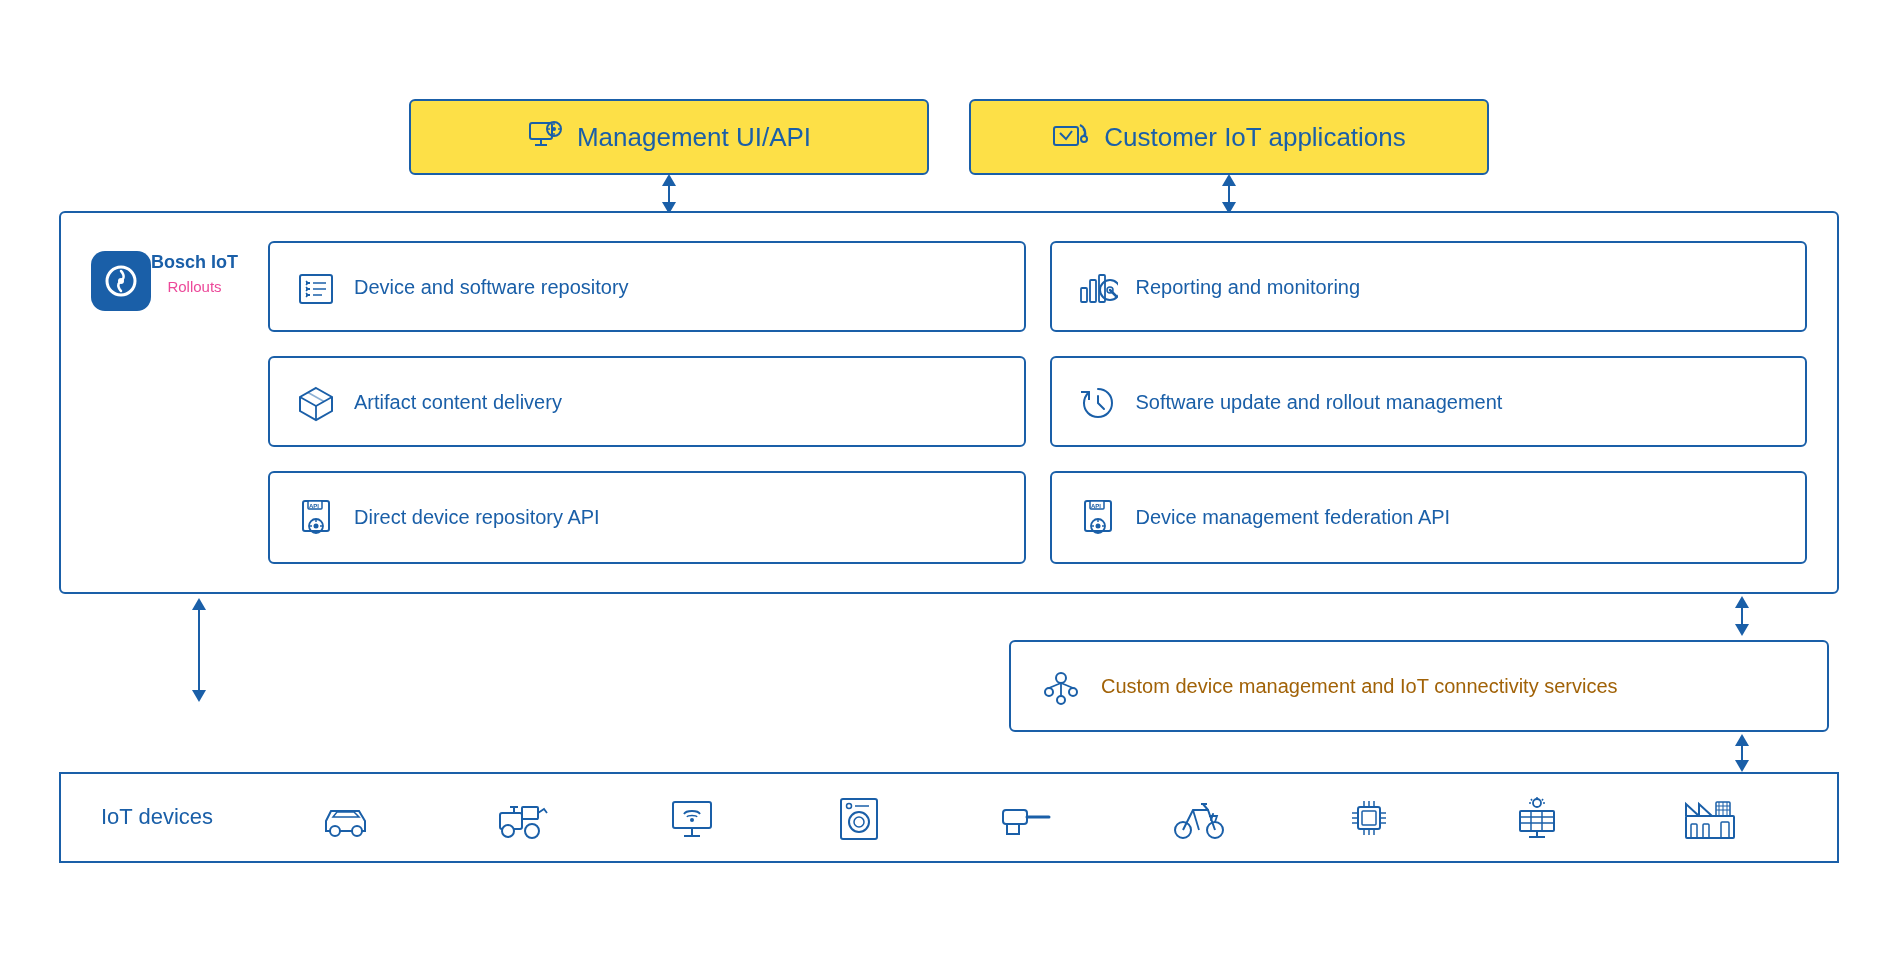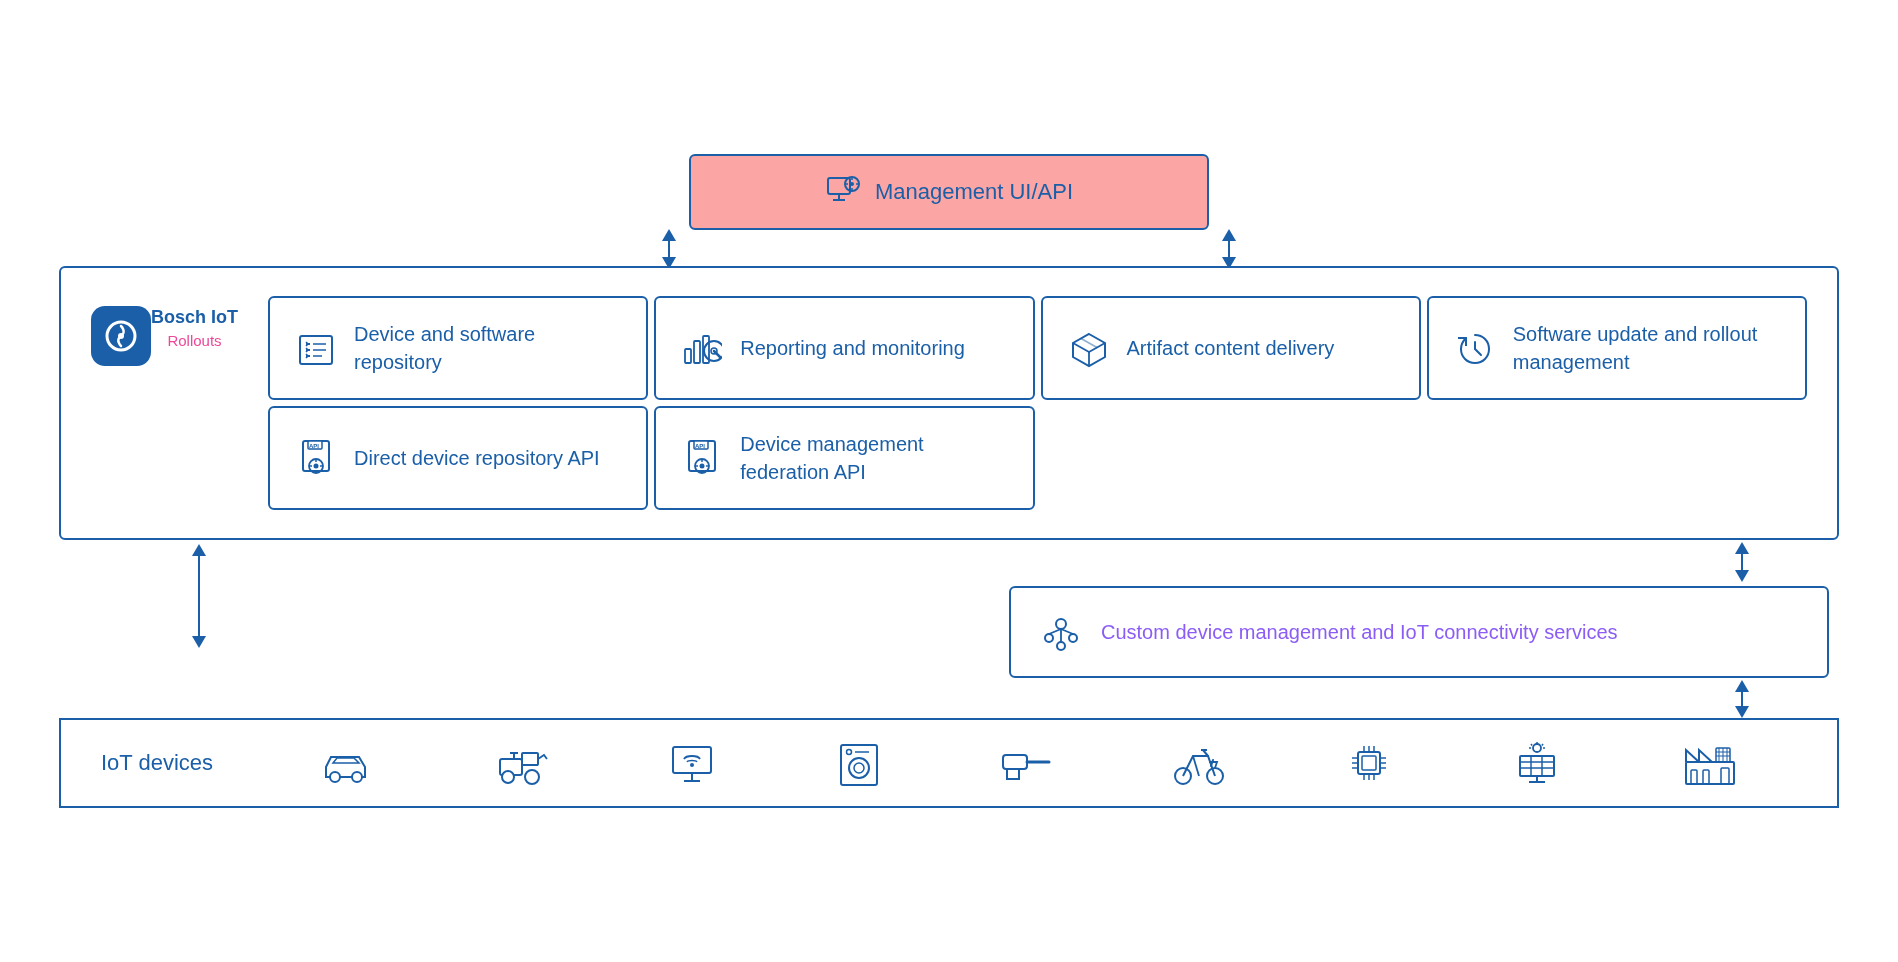--- a/index.html
+++ b/index.html
@@ -25,23 +25,23 @@
       padding: 0 10px;
       justify-content: center;
     }
     .top-box {
       border: 2px solid #1a5fa8;
       border-radius: 6px;
       padding: 18px 30px;
       display: flex;
       align-items: center;
       gap: 14px;
-      font-size: 22px;
+      font-size: 26px;
       font-weight: 500;
-      background: #fca5a5;
+      background: #fde047;
       min-width: 520px;
       justify-content: center;
     }
     .top-box .icon {
       font-size: 28px;
     }
     
     .arrow-row {
       display: flex;
       justify-content: center;
@@ -93,22 +93,22 @@
       line-height: 1.3;
     }
     .brand-sub {
       font-size: 15px;
       color: #ec4899;
       font-weight: 400;
     }
     .grid-area {
       flex: 1;
       display: grid;
-      grid-template-columns: 1fr 1fr 1fr 1fr;
-      gap: 6px;
+      grid-template-columns: 1fr 1fr;
+      gap: 24px;
     }
     .inner-box {
       border: 2px solid #1a5fa8;
       border-radius: 6px;
       padding: 22px 24px;
       display: flex;
       align-items: center;
       gap: 16px;
       font-size: 20px;
       font-weight: 500;
@@ -214,20 +214,32 @@
             <circle cx="27" cy="10" r="7" stroke="#1a5fa8" stroke-width="2"></circle>
             <circle cx="27" cy="10" r="2" fill="#1a5fa8"></circle>
             <line x1="27" y1="4" x2="27" y2="6" stroke="#1a5fa8" stroke-width="1.5"></line>
             <line x1="27" y1="14" x2="27" y2="16" stroke="#1a5fa8" stroke-width="1.5"></line>
             <line x1="21" y1="10" x2="23" y2="10" stroke="#1a5fa8" stroke-width="1.5"></line>
             <line x1="31" y1="10" x2="33" y2="10" stroke="#1a5fa8" stroke-width="1.5"></line>
           </svg>
         </span>
         <span>Management UI/API</span>
       </div>
+      <div class="top-box">
+        <span class="icon">
+          <svg width="38" height="36" viewBox="0 0 38 36" fill="none">
+            <rect x="2" y="8" width="24" height="18" rx="2" stroke="#1a5fa8" stroke-width="2"></rect>
+            <path d="M8 14 L14 20 L20 12" stroke="#1a5fa8" stroke-width="2" fill="none"></path>
+            <path d="M28 6 C32 8 34 12 32 17" stroke="#1a5fa8" stroke-width="2" fill="none"></path>
+            <path d="M31 10 C33 11 34 14 33 17" stroke="#1a5fa8" stroke-width="2" fill="none"></path>
+            <circle cx="32" cy="20" r="3" stroke="#1a5fa8" stroke-width="2"></circle>
+          </svg>
+        </span>
+        <span>Customer IoT applications</span>
+      </div>
     </div>
 
     <div class="arrow-row">
       <div class="arrow-container">
         <div class="v-arrow-tall">
           <div class="tri-up"></div>
           <div class="shaft" style="height:16px;"></div>
           <div class="tri-down"></div>
         </div>
       </div>
@@ -375,21 +387,21 @@
             <svg width="44" height="44" viewBox="0 0 44 44" fill="none">
               <circle cx="22" cy="14" r="5" stroke="#1a5fa8" stroke-width="2"></circle>
               <circle cx="10" cy="28" r="4" stroke="#1a5fa8" stroke-width="2"></circle>
               <circle cx="34" cy="28" r="4" stroke="#1a5fa8" stroke-width="2"></circle>
               <circle cx="22" cy="36" r="4" stroke="#1a5fa8" stroke-width="2"></circle>
               <line x1="22" y1="19" x2="10" y2="24" stroke="#1a5fa8" stroke-width="1.8"></line>
               <line x1="22" y1="19" x2="34" y2="24" stroke="#1a5fa8" stroke-width="1.8"></line>
               <line x1="22" y1="19" x2="22" y2="32" stroke="#1a5fa8" stroke-width="1.8"></line>
             </svg>
           </span>
-          <span class="label" style="font-size:20px; font-weight:500; color:#8b5cf6; line-height:1.4;">Custom device management and IoT connectivity services</span>
+          <span class="label" style="font-size:20px; font-weight:500; color:#a16207; line-height:1.4;">Custom device management and IoT connectivity services</span>
         </div>
       </div>
     </div>
 
     <div style="display:flex; justify-content:flex-end; padding:0 10px;">
       <div style="padding-right:80px;">
         <div class="v-arrow-tall">
           <div class="tri-up"></div>
           <div class="shaft" style="height:14px;"></div>
           <div class="tri-down"></div>

